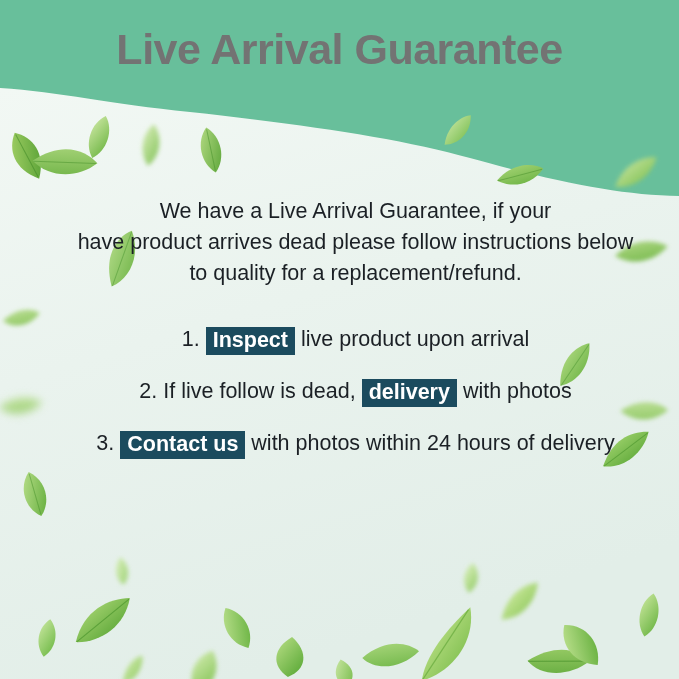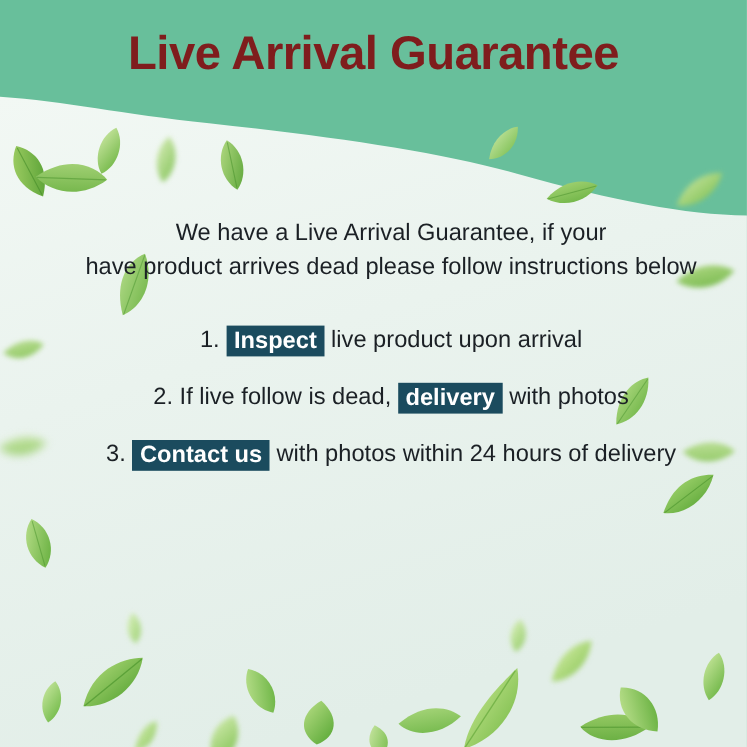--- a/index.html
+++ b/index.html
@@ -31,21 +31,21 @@
     position: absolute;
     left: 0; top: 0;
     width: 679px;
     height: 104px;
     display: flex;
     align-items: center;
     justify-content: center;
     z-index: 5;
   }
   .poster-title {
-    color: #7f1d1d;
+    color: #737373;
     font-size: 43px;
     font-weight: bold;
     letter-spacing: -0.5px;
     line-height: 1;
     white-space: nowrap;
     margin: 0;
     padding-bottom: 6px;
   }
   
   .content {
@@ -527,20 +527,21 @@
 
   <div class="header-band">
     <h1 class="poster-title">Live Arrival Guarantee</h1>
   </div>
 
   <div class="content">
 
     <div class="intro">
       <span class="intro-line">We have a Live Arrival Guarantee, if your</span>
       <span class="intro-line">have product arrives dead please follow instructions below</span>
+      <span class="intro-line">to quality for a replacement/refund.</span>
     </div>
 
     <div class="steps">
 
       <div class="step">
         <span>1.</span>
         <span class="hl">Inspect</span>
         <span>live product upon arrival</span>
       </div>
 

